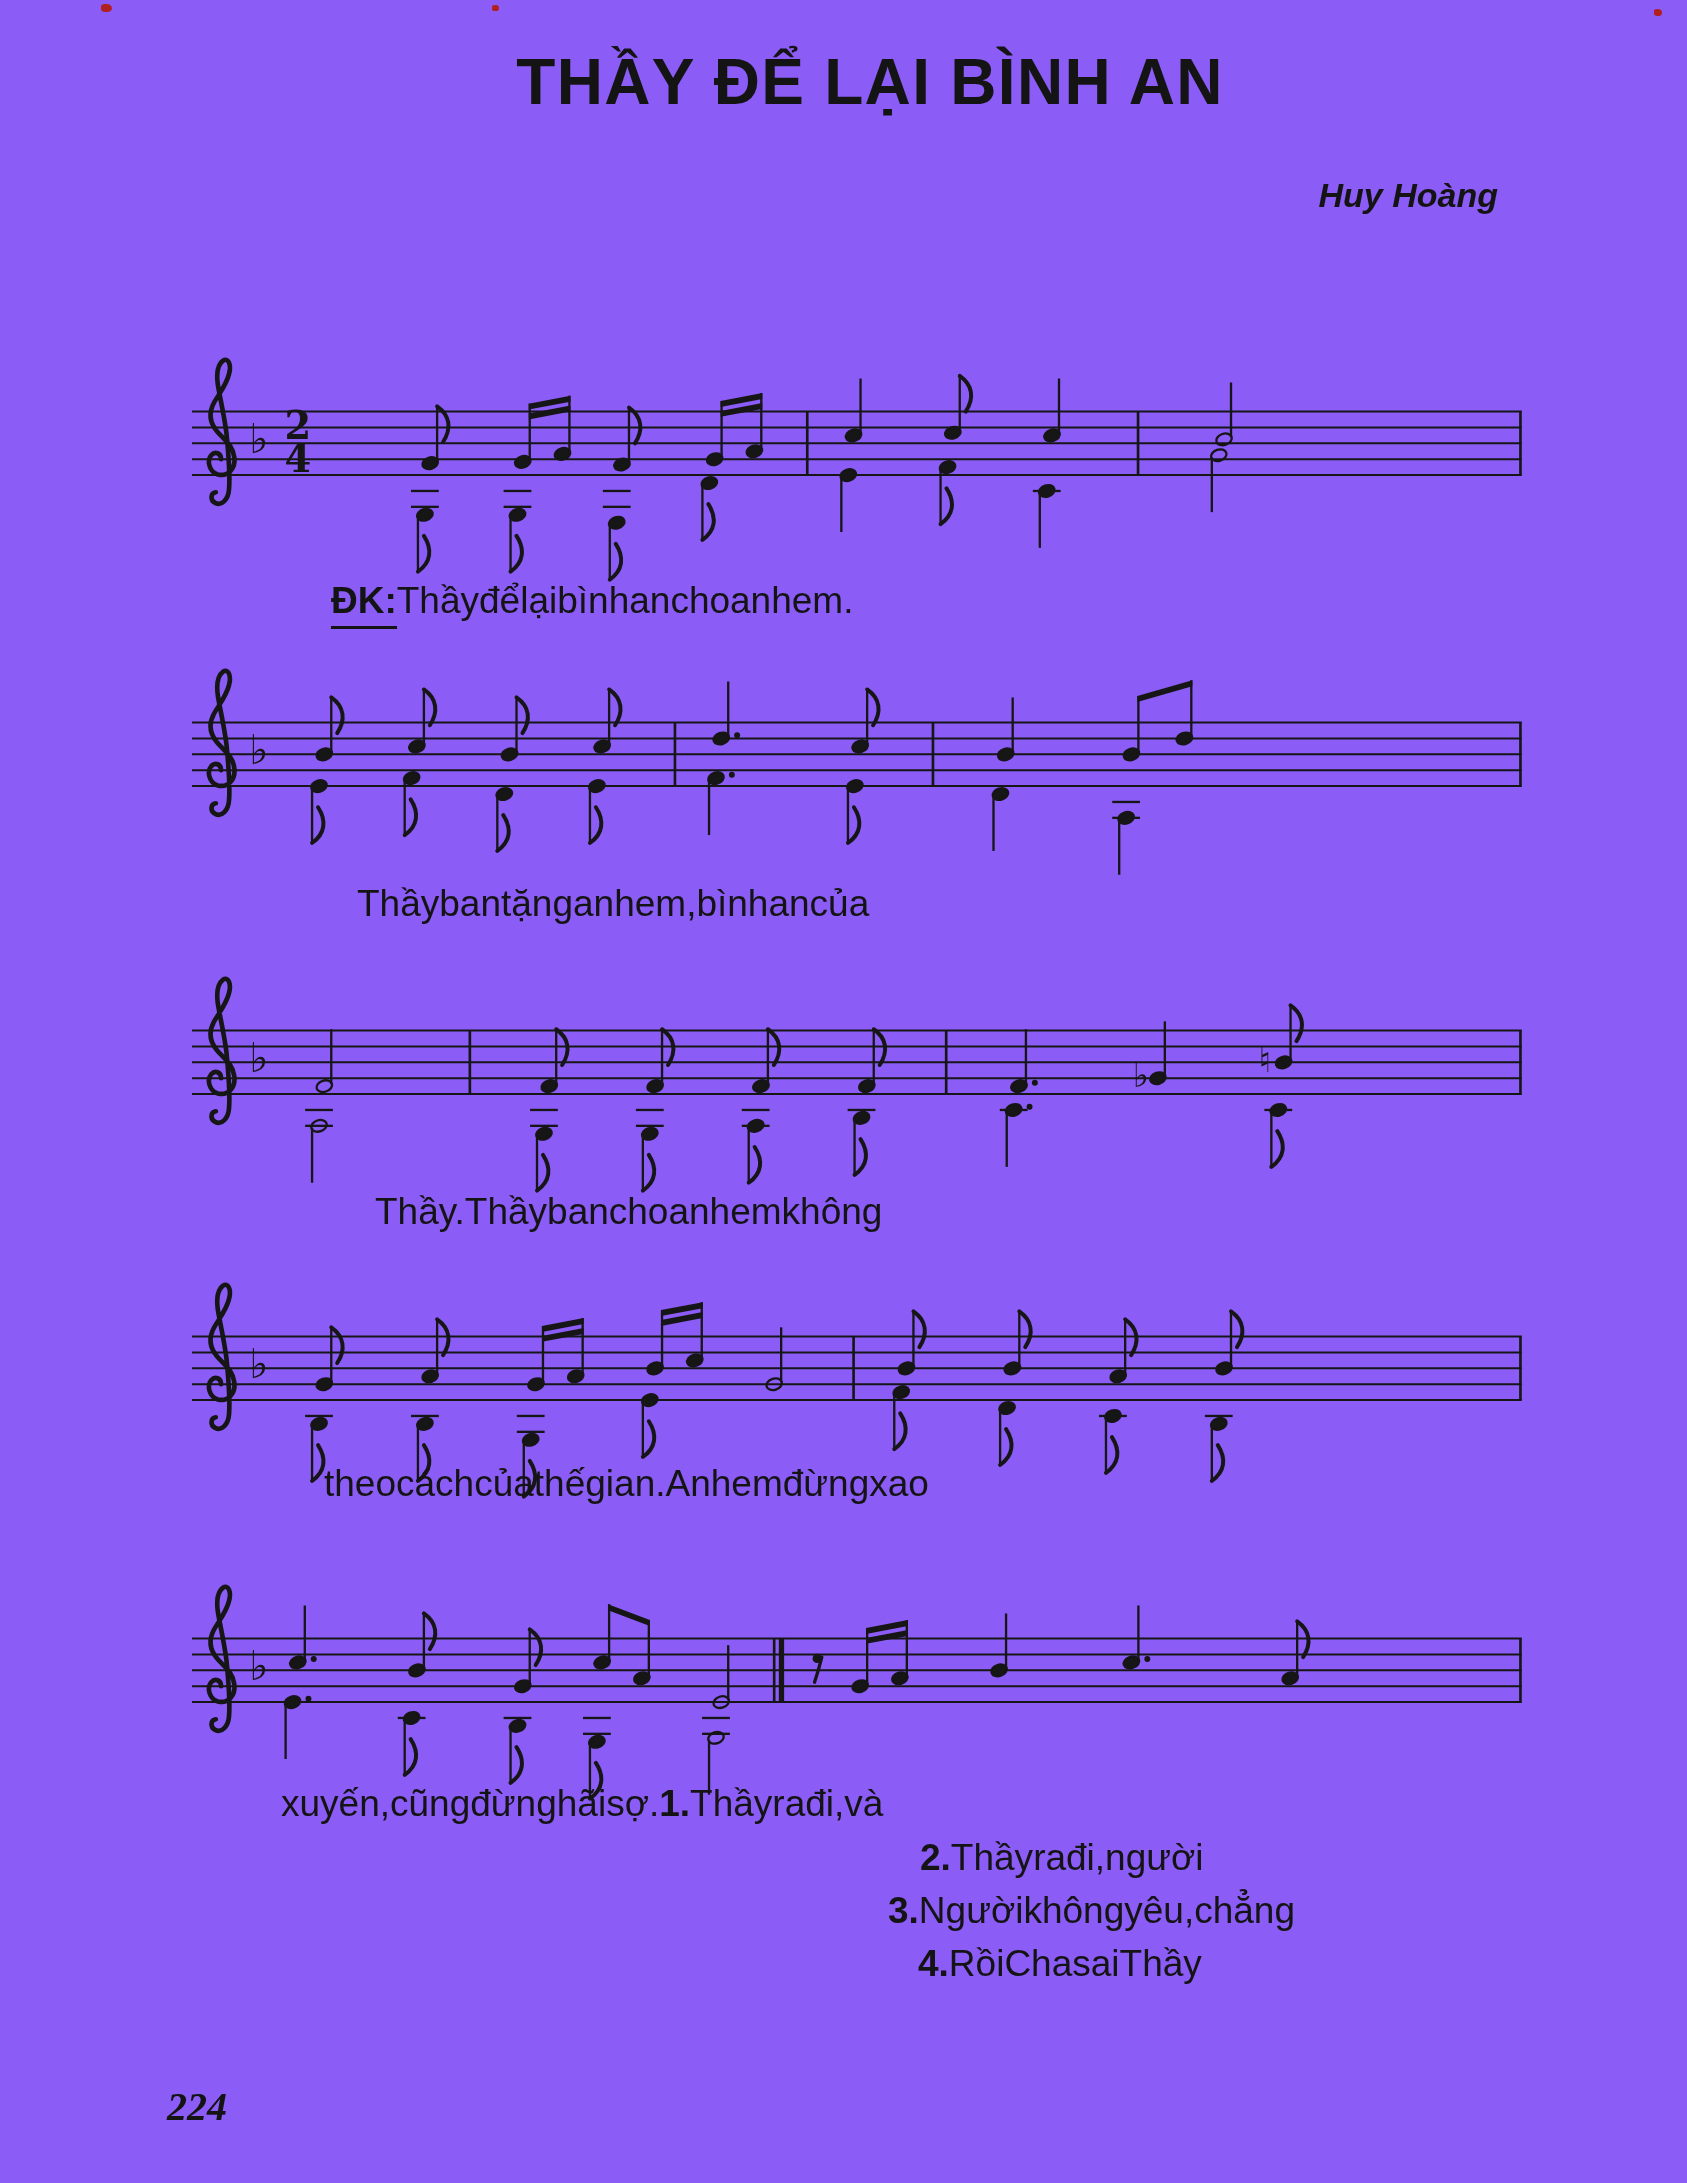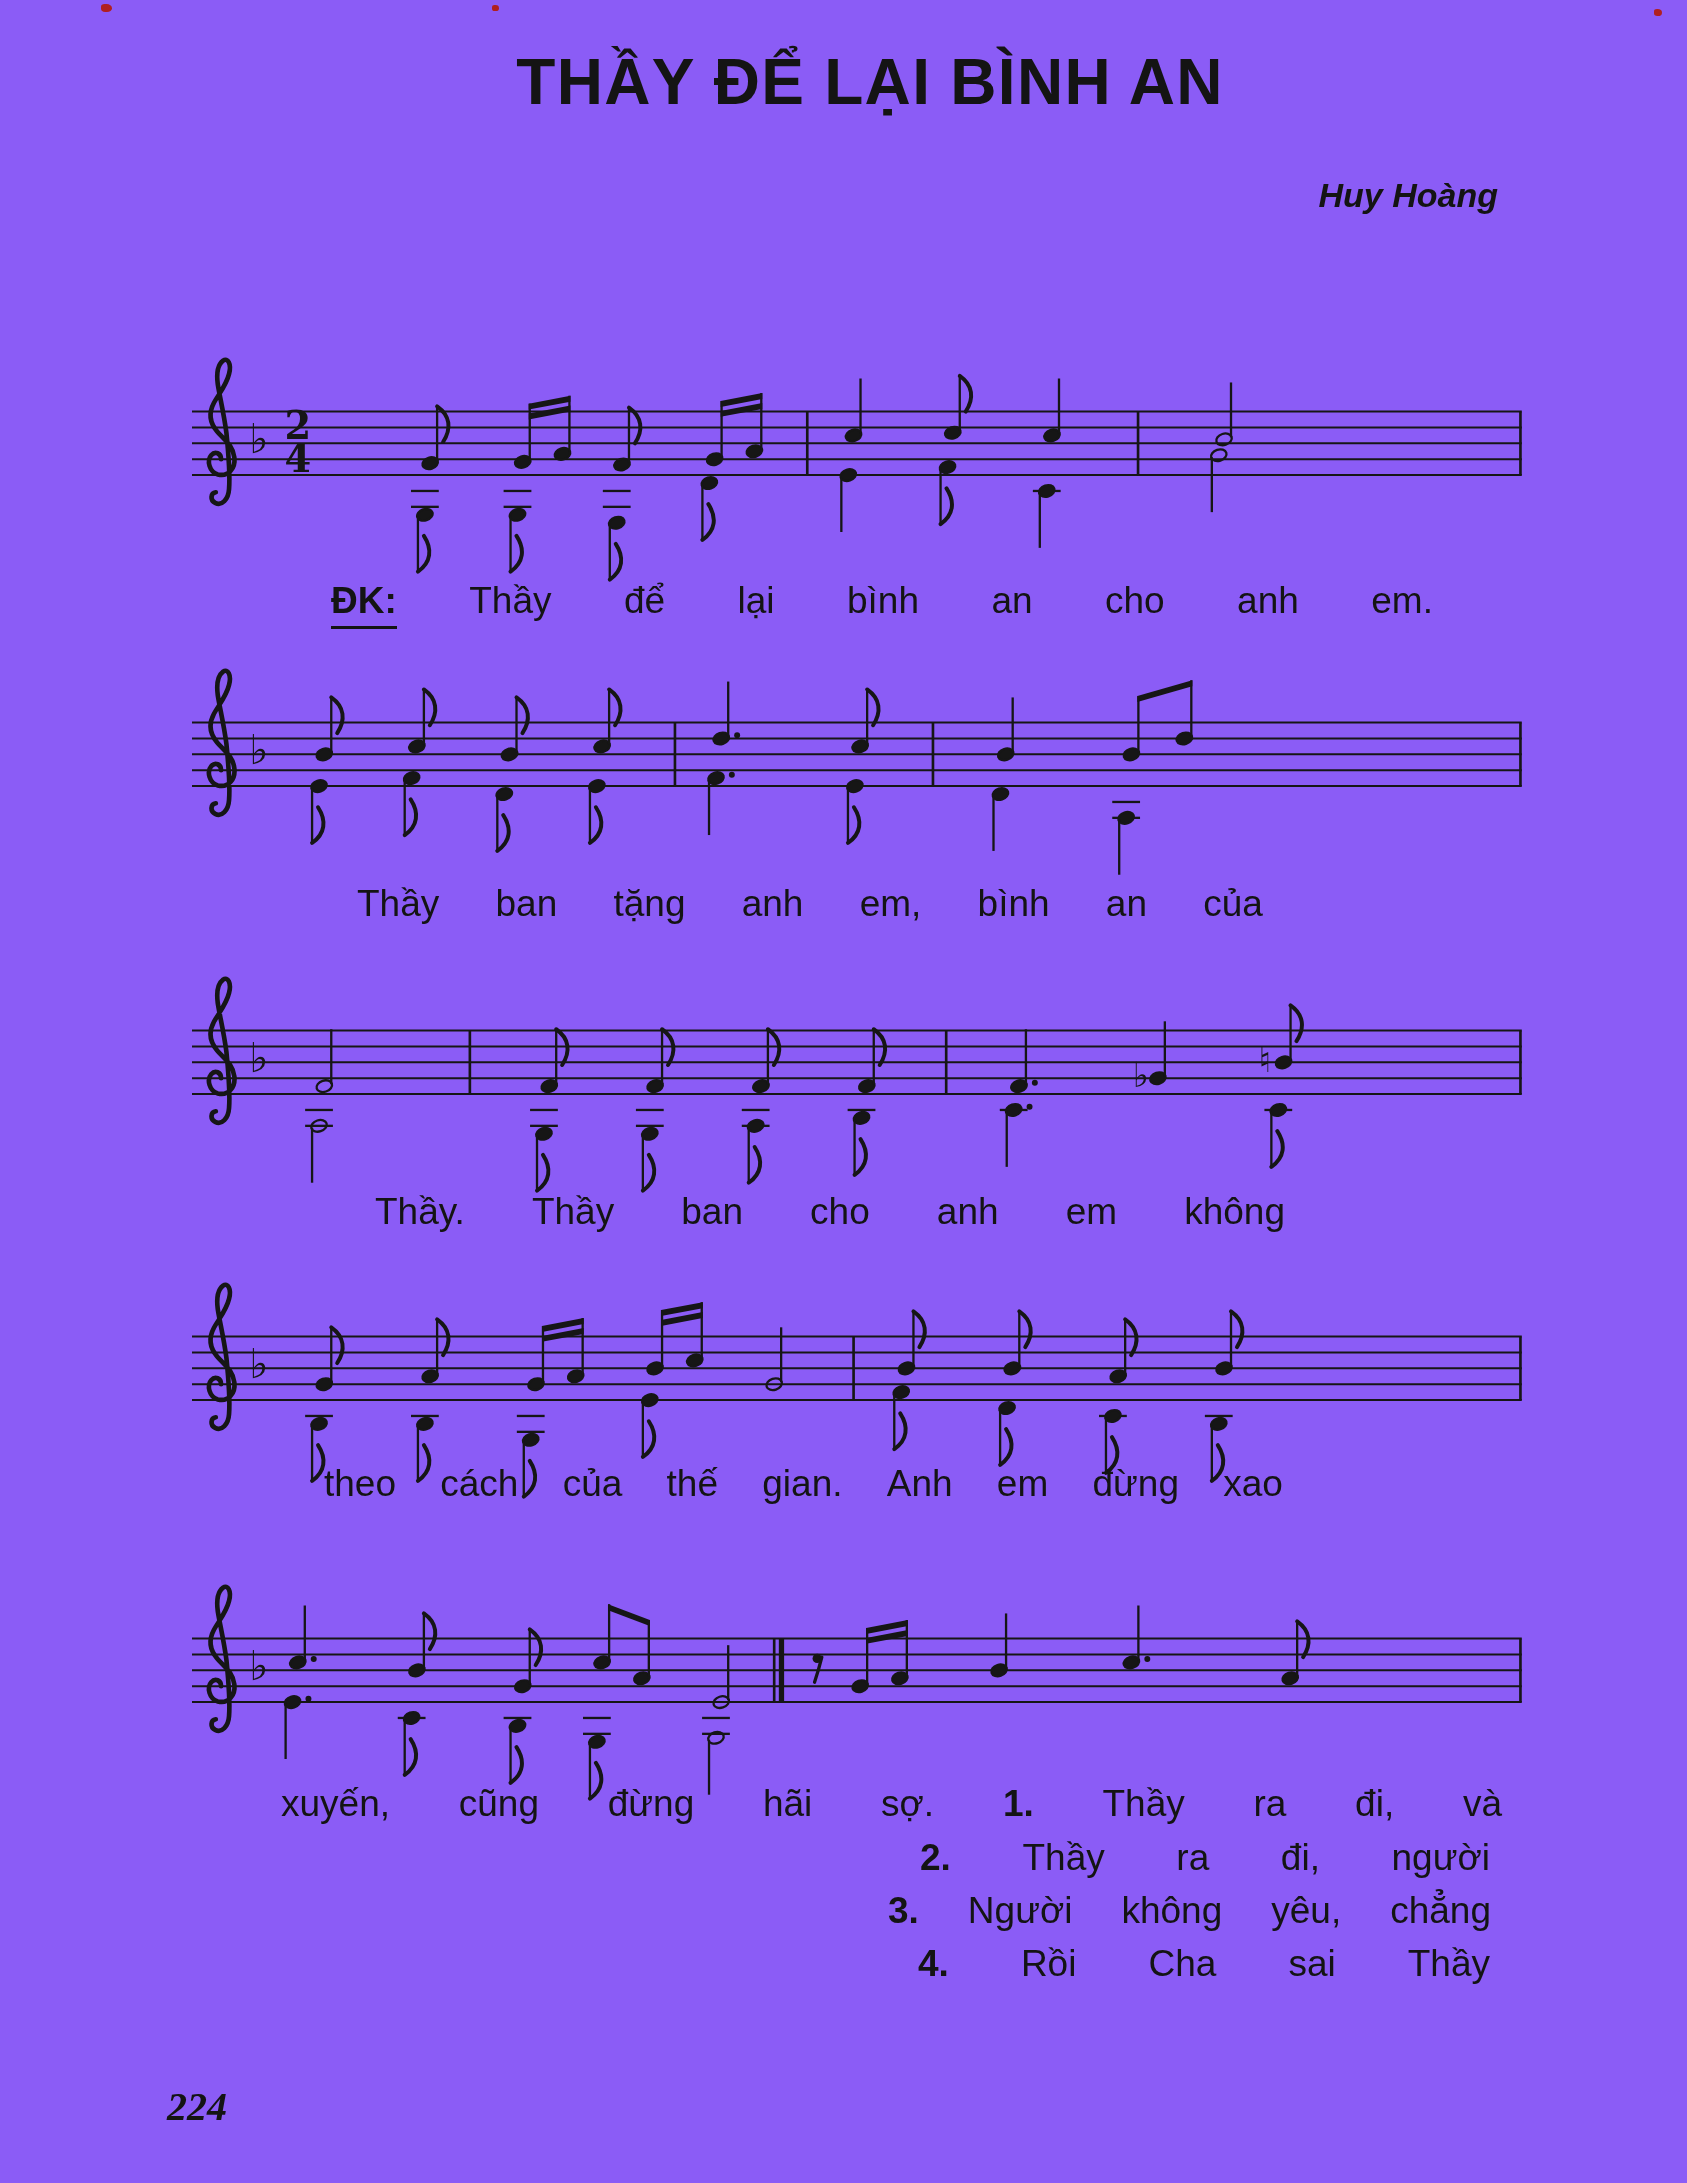--- a/index.html
+++ b/index.html
@@ -3,21 +3,21 @@
 <meta charset="utf-8">
 <style>
   html,body{margin:0;padding:0;background:#888;}
   #page{position:relative;width:1687px;height:2183px;background:#8b5cf6;overflow:hidden;
         font-family:"Liberation Sans",sans-serif;color:#141414;}
   .abs{position:absolute;}
   #title{top:45px;left:0;width:1687px;text-align:center;font-size:64px;font-weight:bold;
          letter-spacing:1.3px;transform:translateX(26.5px);}
   #composer{top:176px;right:189px;font-size:34px;font-weight:bold;font-style:italic;}
   #inspiration{top:316px;left:301px;font-size:30px;}
-  .lyr{display:flex;justify-content:space-between;align-items:baseline;
+  .lyr{display:flex;align-items:baseline;
        font-size:37px;line-height:48px;white-space:nowrap;}
   .lyr .vnum{font-weight:bold;}
   .lyr .refrain{font-weight:bold;border-bottom:3.3px solid #141414;padding-bottom:1.3px;}
   #lyr0{top:577px;left:331px;width:1102px;}
   #lyr1{top:880px;left:357px;width:906px;}
   #lyr2{top:1188px;left:375px;width:910px;}
   #lyr3{top:1460px;left:324px;width:959px;}
   #lyr4{top:1780px;left:281px;width:1221px;}
   #lyr5{top:1834px;left:920px;width:570px;}
   #lyr6{top:1887px;left:888px;width:603px;}

